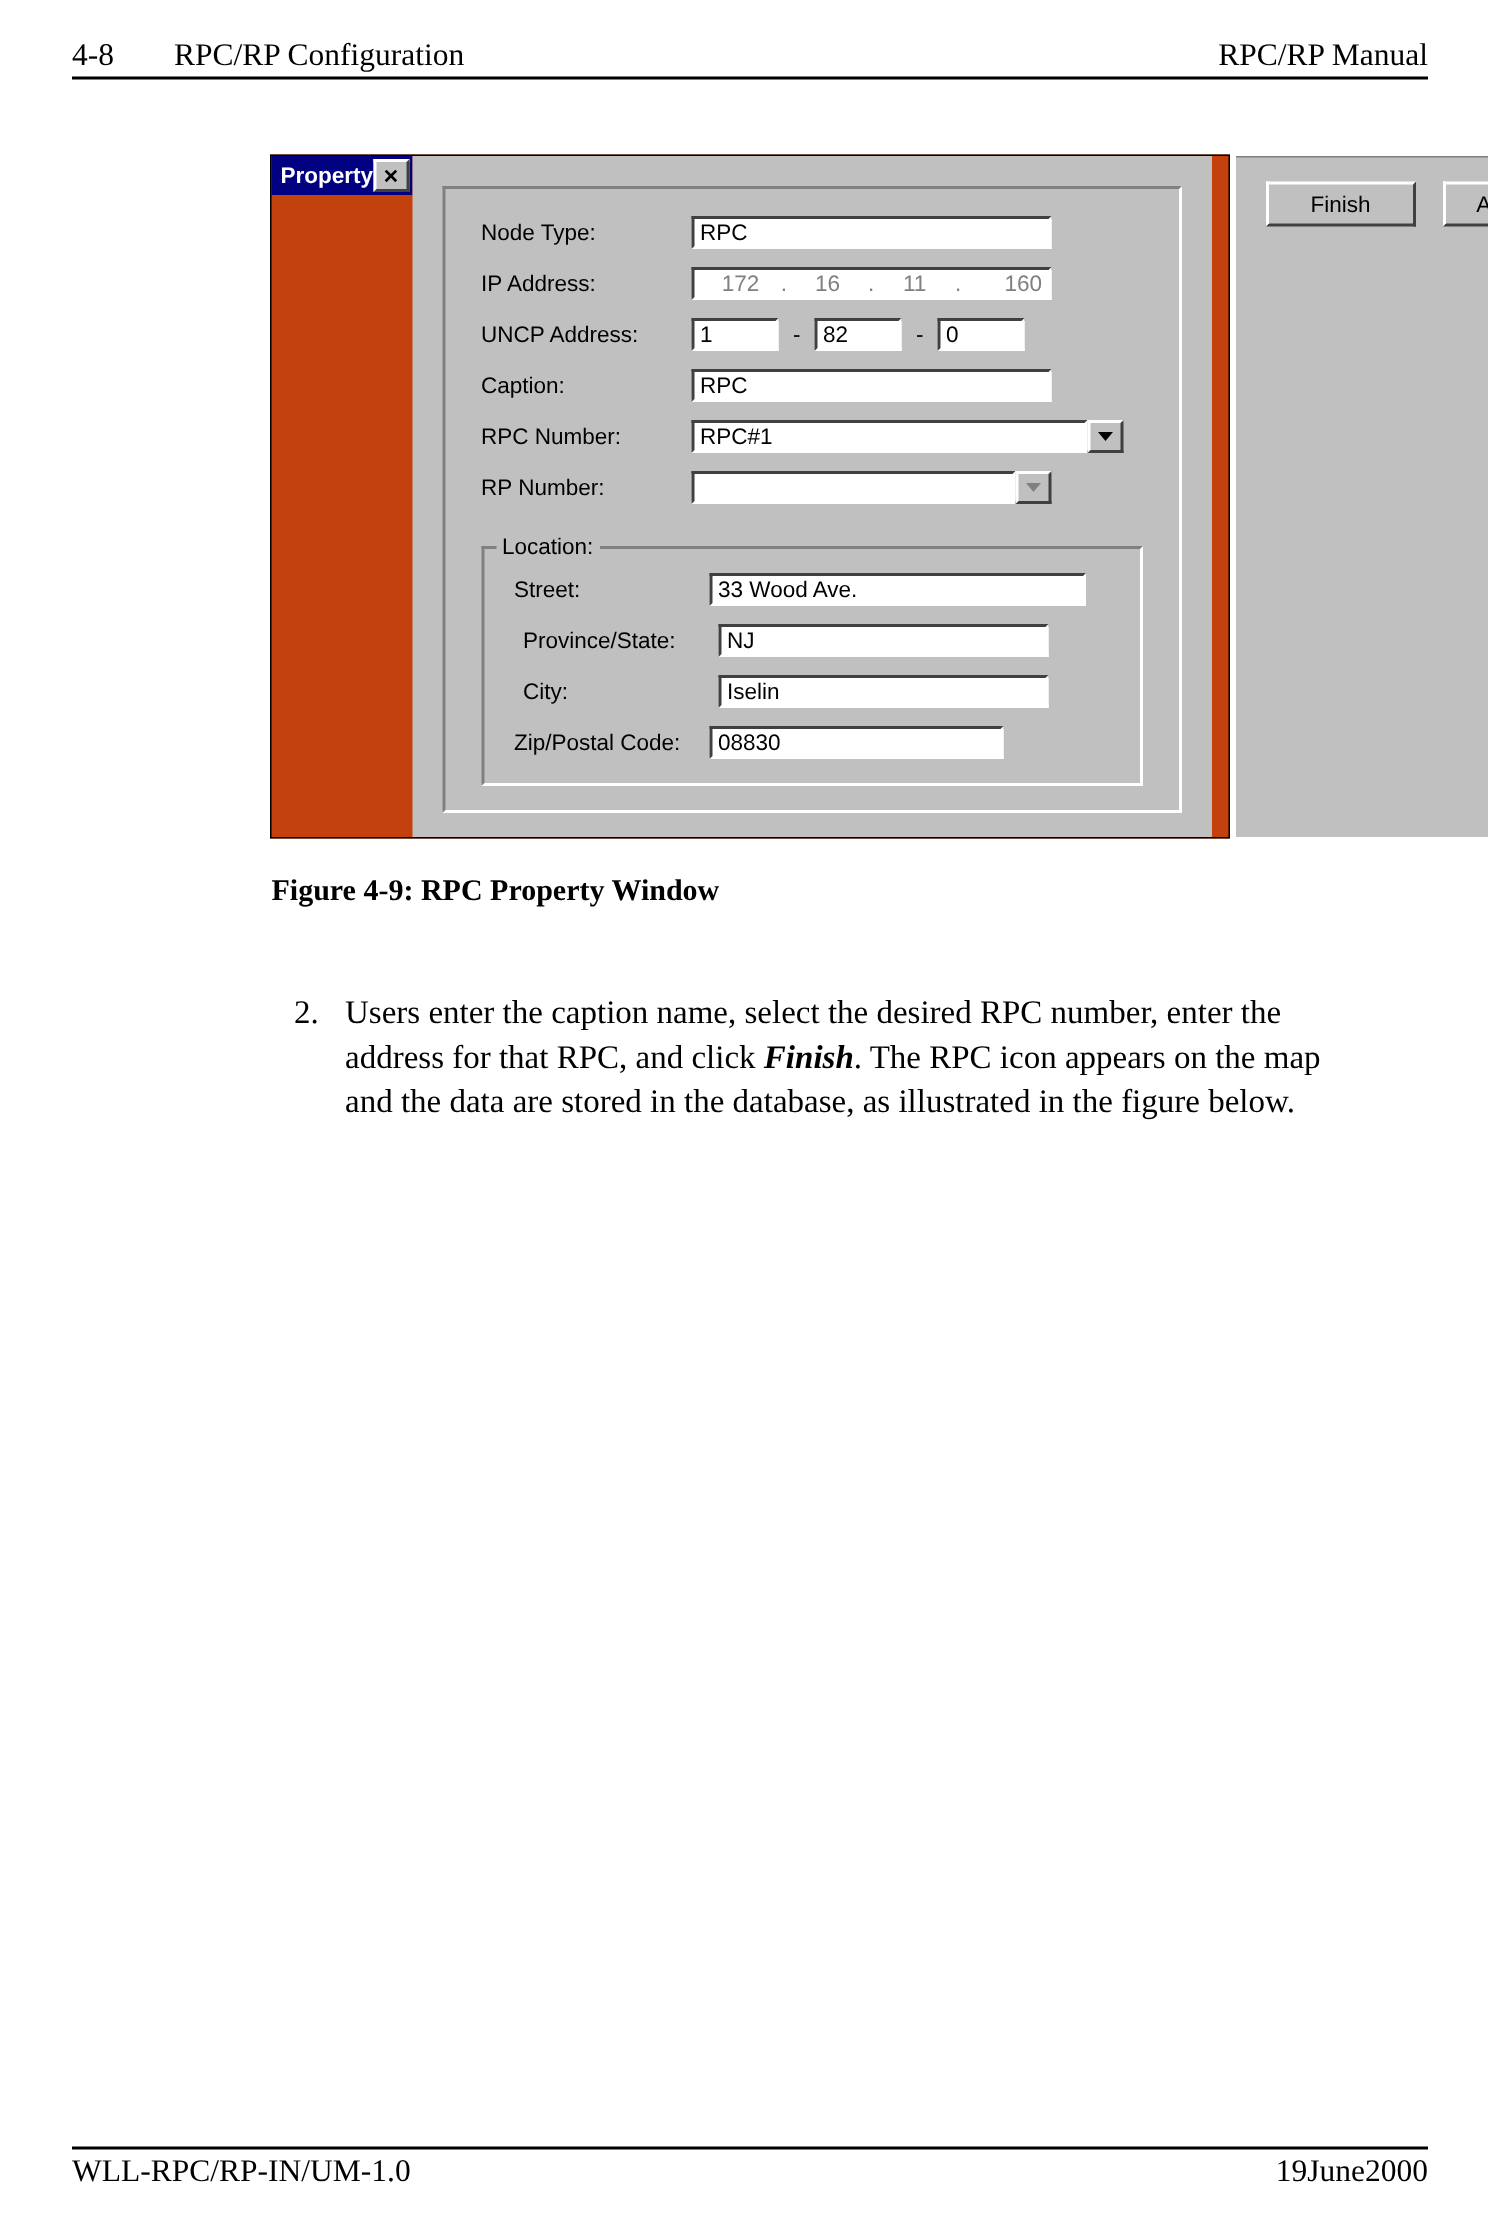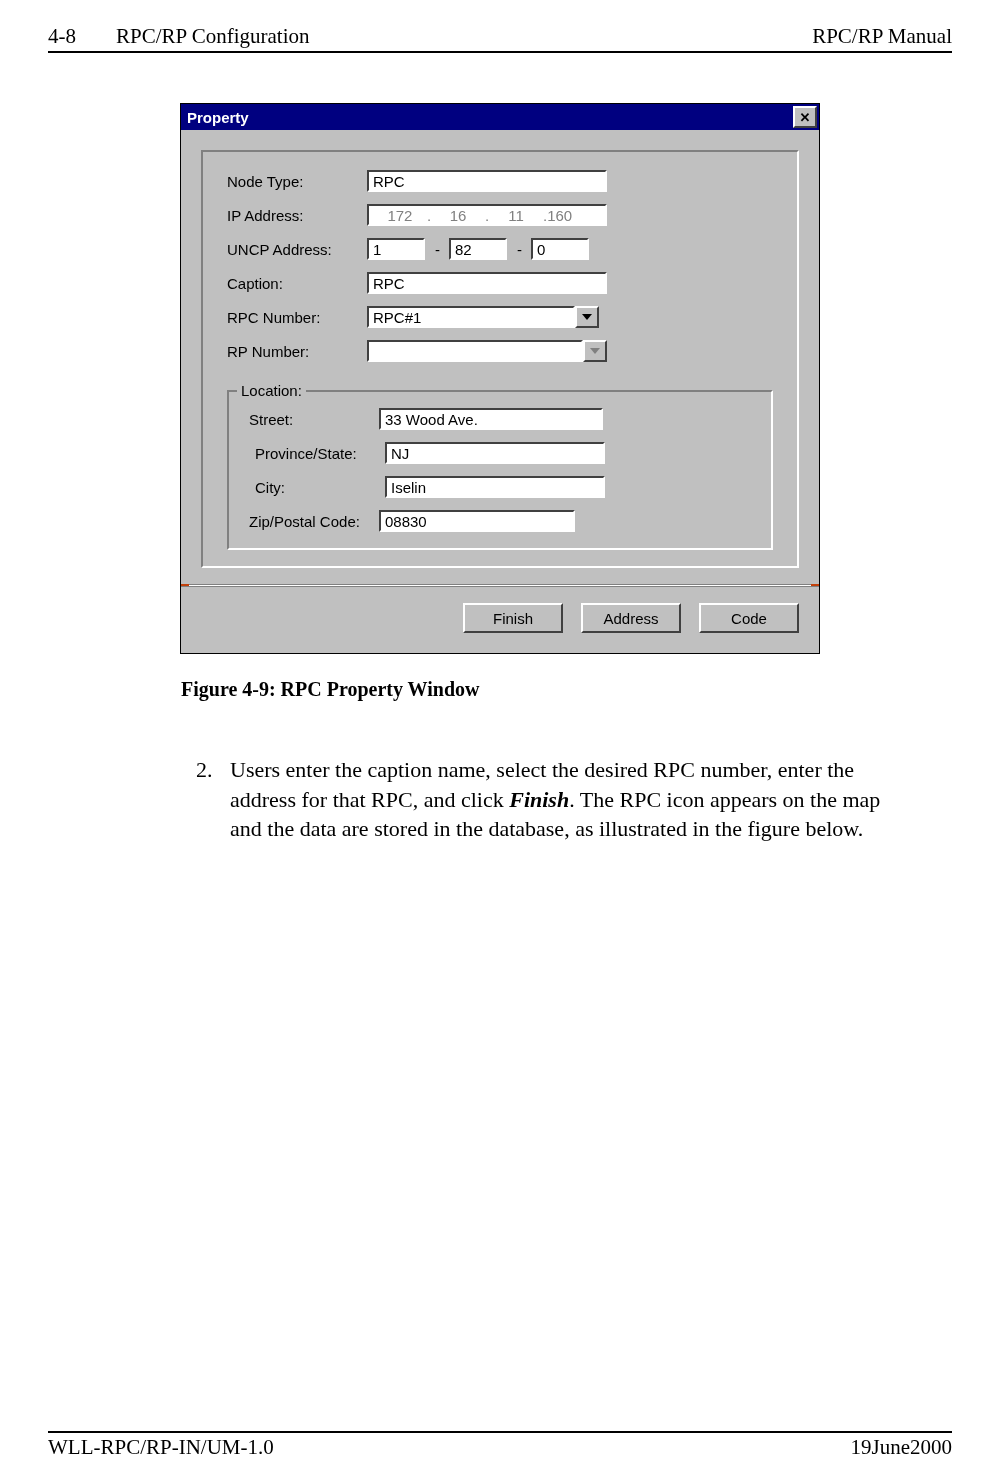--- a/index.html
+++ b/index.html
@@ -31,21 +31,21 @@
     align-items: center;
   }
 
   
   .dialog {
     width: 638px;
     margin: 50px auto 24px auto;
     border: 1px solid #000;
     box-shadow: none;
     display: flex;
-    flex-direction: column;
+    flex-direction: row;
     background: #c2410c;
   }
   .titlebar {
     height: 26px;
     background: #000080;
     color: #fff;
     display: flex;
     align-items: center;
     justify-content: space-between;
     padding: 0 2px 0 6px;
@@ -241,21 +241,21 @@
 
         <div class="form-row">
           <div class="form-label">IP Address:</div>
           <div class="text-input disabled" style="width:240px;justify-content:center;gap:0">
             <span style="flex:1;text-align:center">172</span>
             <span>.</span>
             <span style="flex:1;text-align:center">16</span>
             <span>.</span>
             <span style="flex:1;text-align:center">11</span>
             <span>.</span>
-            <span style="flex:1;text-align:left">160</span>
+            <span style="flex:1;text-align:right">160</span>
           </div>
         </div>
 
         <div class="form-row">
           <div class="form-label">UNCP Address:</div>
           <div class="uncp-group">
             <div class="text-input uncp-seg">1</div>
             <span class="uncp-dash">-</span>
             <div class="text-input uncp-seg">82</div>
             <span class="uncp-dash">-</span>
@@ -263,21 +263,21 @@
           </div>
         </div>
 
         <div class="form-row">
           <div class="form-label">Caption:</div>
           <div class="text-input" style="width:240px">RPC</div>
         </div>
 
         <div class="form-row">
           <div class="form-label">RPC Number:</div>
-          <div class="select-wrap" style="width:232px">
+          <div class="select-wrap" style="width:288px">
             <div class="text-input" style="flex:1">RPC#1</div>
             <div class="select-arrow">
               <svg width="10" height="6">
                   <polygon points="0,0 10,0 5,6" fill="#000"></polygon>
                 </svg>
             </div>
           </div>
         </div>
 
         <div class="form-row">
@@ -290,21 +290,21 @@
                 </svg>
             </div>
           </div>
         </div>
 
         <div class="location-fieldset">
           <div class="location-legend">Location:</div>
 
           <div class="form-row">
             <div class="form-label">Street:</div>
-            <div class="text-input" style="width:224px">33 Wood Ave.</div>
+            <div class="text-input" style="width:251px">33 Wood Ave.</div>
           </div>
           <div class="form-row">
             <div class="form-label" style="padding-left:6px">Province/State:</div>
             <div class="text-input" style="width:220px">NJ</div>
           </div>
           <div class="form-row">
             <div class="form-label" style="padding-left:6px">City:</div>
             <div class="text-input" style="width:220px">Iselin</div>
           </div>
           <div class="form-row" style="margin-bottom:0">

